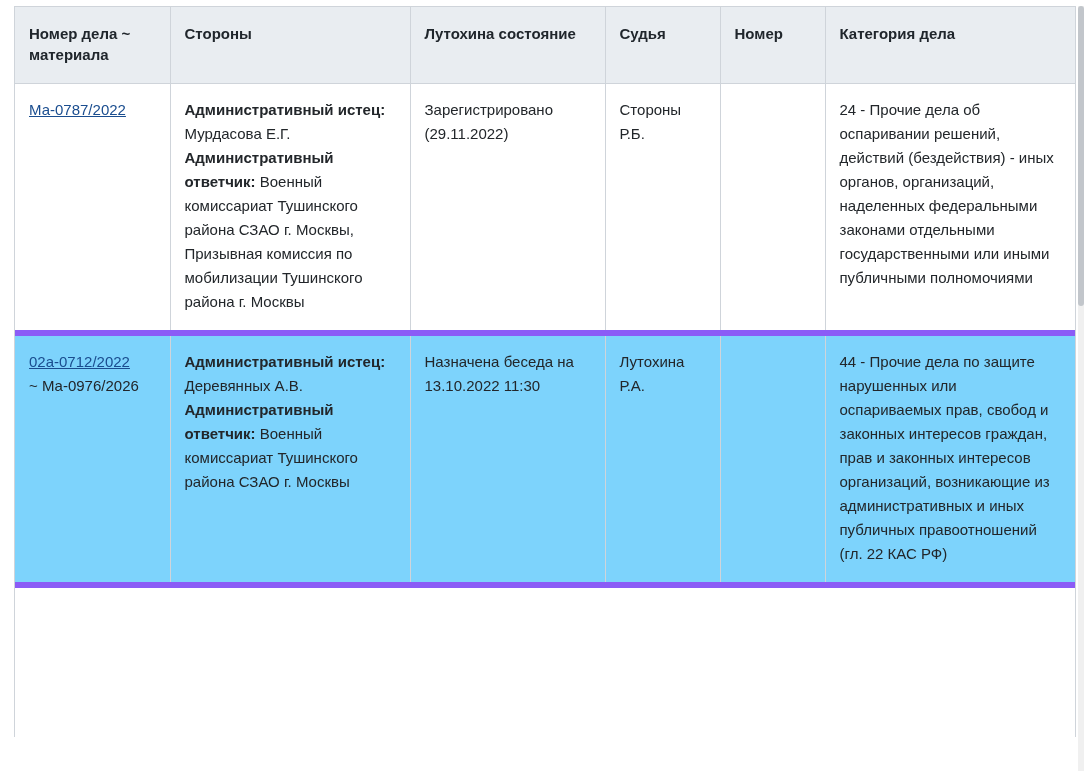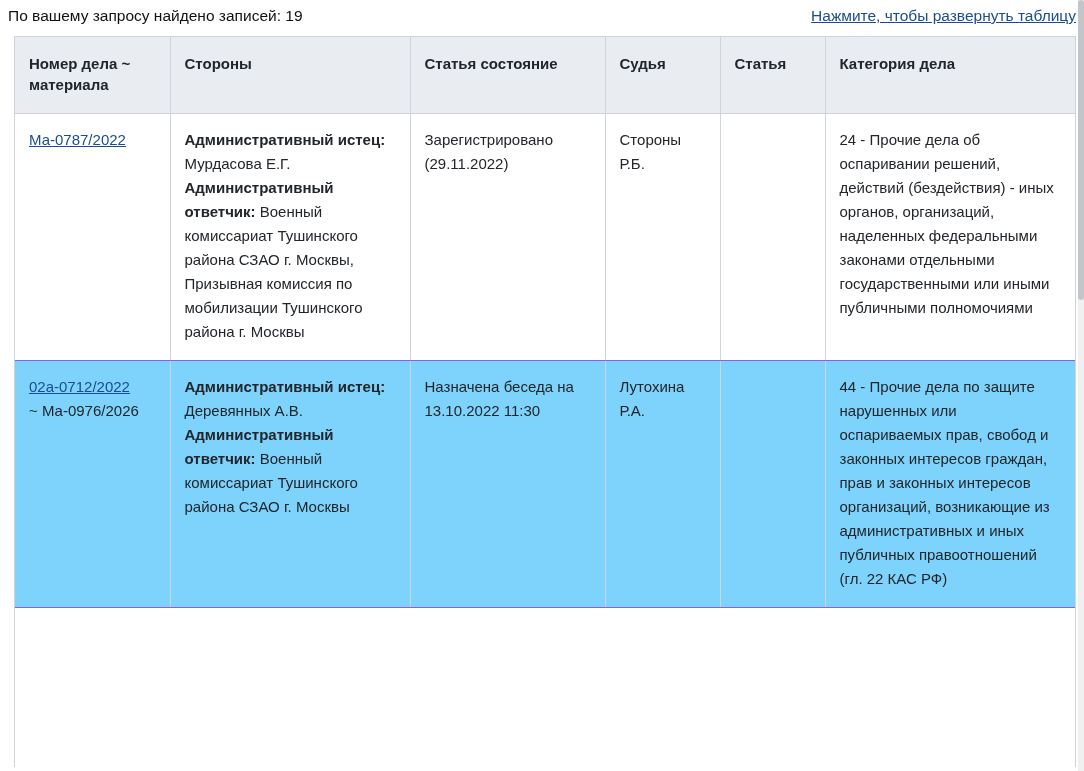--- a/index.html
+++ b/index.html
@@ -68,21 +68,21 @@
     padding: 16px 14px 18px 14px;
     border-right: 1px solid #cfd4da;
     border-bottom: 1px solid #cfd4da;
     line-height: 21px;
   }
   table.cases th:last-child { border-right: none; }
   table.cases td {
     vertical-align: top;
     padding: 14px 14px 16px 14px;
     border-right: 1px solid #cfd4da;
-    border-bottom: 1px solid #8b5cf6;
+    border-bottom: 6px solid #8b5cf6;
     font-size: 15px;
     line-height: 24px;
     color: #22262a;
   }
   table.cases td:last-child { border-right: none; }
   tr.row-odd td { background: #ffffff; }
   tr.row-even td { background: #7dd3fc; }
   .case-link {
     color: #1a4d8f;
     text-decoration: underline;
@@ -116,42 +116,38 @@
     background: #c2c6cb;
     border-radius: 3px;
   }
   .nowrap-soft { word-break: break-word; }
 </style>
 </head>
 <body>
 
 <div class="page">
 
-  <div class="topbar">
-    <div class="result-count">По вашему запросу найдено записей: 19</div>
-    <a class="expand-link">Нажмите, чтобы развернуть таблицу</a>
-  </div>
 
   <div class="table-wrap">
     <table class="cases">
       <colgroup>
         <col class="col-num">
         <col class="col-parties">
         <col class="col-state">
         <col class="col-judge">
         <col class="col-article">
         <col class="col-category">
       </colgroup>
       <thead>
         <tr>
           <th>Номер дела ~ материала</th>
           <th>Стороны</th>
-          <th>Статья состояние</th>
+          <th>Лутохина состояние</th>
           <th>Судья</th>
-          <th>Статья</th>
+          <th>Номер</th>
           <th>Категория дела</th>
         </tr>
       </thead>
       <tbody>
         <tr class="row-odd">
           <td>
             <a class="case-link nowrap-soft">Ма-0787/2022</a>
             <span class="case-extra"></span>
           </td>
           <td>

